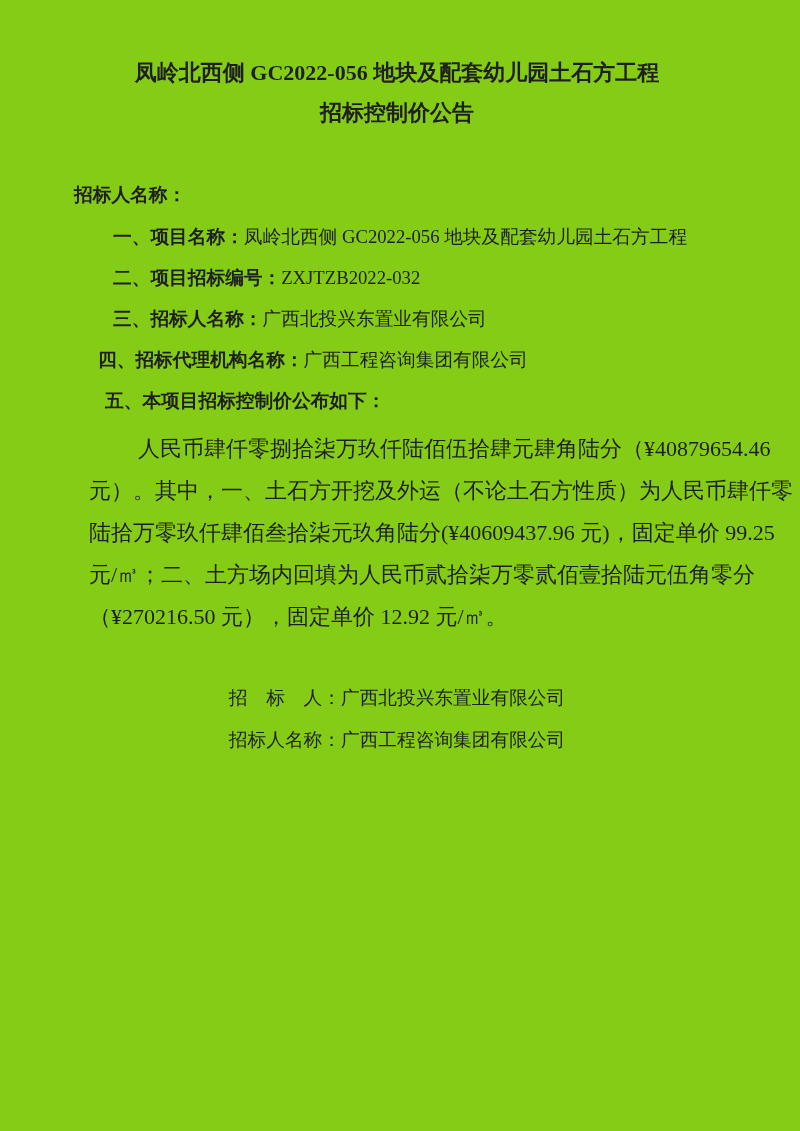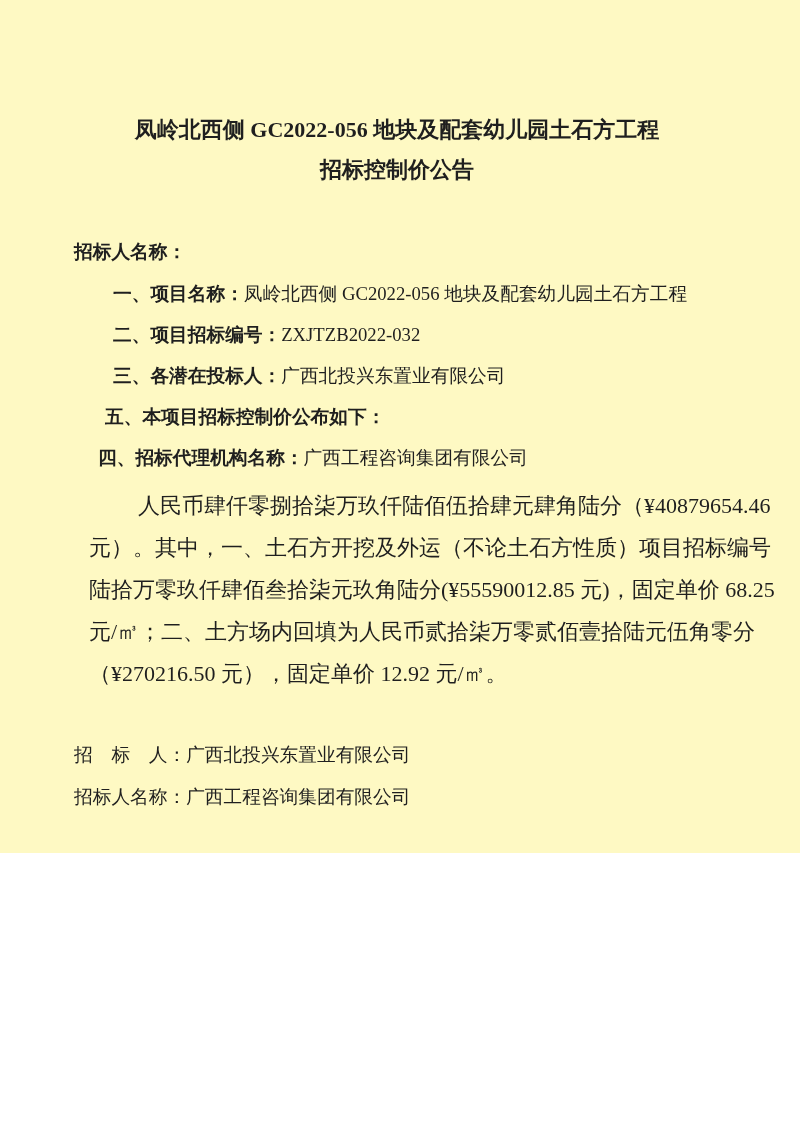--- a/index.html
+++ b/index.html
@@ -10,23 +10,23 @@
   body {
     width: 800px;
     height: 1131px;
     overflow: hidden;
     font-family: "Liberation Serif", "DejaVu Serif", serif;
     color: #1f1f1f;
   }
   .doc {
     box-sizing: border-box;
     width: 800px;
-    height: 853px;
-    padding: 110px 80px 0 74px;
-    background: #fef9c3;
+    height: 1131px;
+    padding: 53px 80px 0 74px;
+    background: #84cc16;
   }
   .title-line {
     font-size: 22px;
     line-height: 40px;
     font-weight: bold;
     text-align: center;
     white-space: nowrap;
   }
   .salutation {
     margin-top: 41px;
@@ -46,51 +46,51 @@
   .para {
     margin-top: 7px;
     margin-left: 15px;
     font-size: 22px;
     line-height: 42px;
   }
   .pline { white-space: nowrap; }
   .pline.first { text-indent: 49px; }
   .sig {
     margin-top: 39px;
-    text-align: left;
+    text-align: center;
     font-size: 18.7px;
     line-height: 42px;
   }
   .sig .sline { white-space: nowrap; }
   .sig .date-line { padding-right: 22px; }
 </style>
 </head>
 <body>
 
 <div class="doc">
 
   <div class="title-line">凤岭北西侧 GC2022-056 地块及配套幼儿园土石方工程</div>
   <div class="title-line">招标控制价公告</div>
 
   <div class="salutation">招标人名称：</div>
 
   <div class="item indent-a"><span class="lbl">一、项目名称：</span><span>凤岭北西侧 GC2022-056 地块及配套幼儿园土石方工程</span></div>
 
   <div class="item indent-a"><span class="lbl">二、项目招标编号：</span><span>ZXJTZB2022-032</span></div>
 
-  <div class="item indent-a"><span class="lbl">三、各潜在投标人：</span><span>广西北投兴东置业有限公司</span></div>
+  <div class="item indent-a"><span class="lbl">三、招标人名称：</span><span>广西北投兴东置业有限公司</span></div>
+
+  <div class="item indent-b"><span class="lbl">四、招标代理机构名称：</span><span>广西工程咨询集团有限公司</span></div>
 
   <div class="item indent-c"><span class="lbl">五、本项目招标控制价公布如下：</span><span></span></div>
 
-  <div class="item indent-b"><span class="lbl">四、招标代理机构名称：</span><span>广西工程咨询集团有限公司</span></div>
-
   <div class="para">
     <div class="pline first">人民币肆仟零捌拾柒万玖仟陆佰伍拾肆元肆角陆分（¥40879654.46</div>
-    <div class="pline">元）。其中，一、土石方开挖及外运（不论土石方性质）项目招标编号</div>
-    <div class="pline">陆拾万零玖仟肆佰叁拾柒元玖角陆分(¥55590012.85 元)，固定单价 68.25</div>
+    <div class="pline">元）。其中，一、土石方开挖及外运（不论土石方性质）为人民币肆仟零</div>
+    <div class="pline">陆拾万零玖仟肆佰叁拾柒元玖角陆分(¥40609437.96 元)，固定单价 99.25</div>
     <div class="pline">元/㎥；二、土方场内回填为人民币贰拾柒万零贰佰壹拾陆元伍角零分</div>
     <div class="pline">（¥270216.50 元），固定单价 12.92 元/㎥。</div>
   </div>
 
   <div class="sig">
     <div class="sline"><span>招　标　人：</span><span>广西北投兴东置业有限公司</span></div>
     <div class="sline"><span>招标人名称：</span><span>广西工程咨询集团有限公司</span></div>
   </div>
 
 </div>

